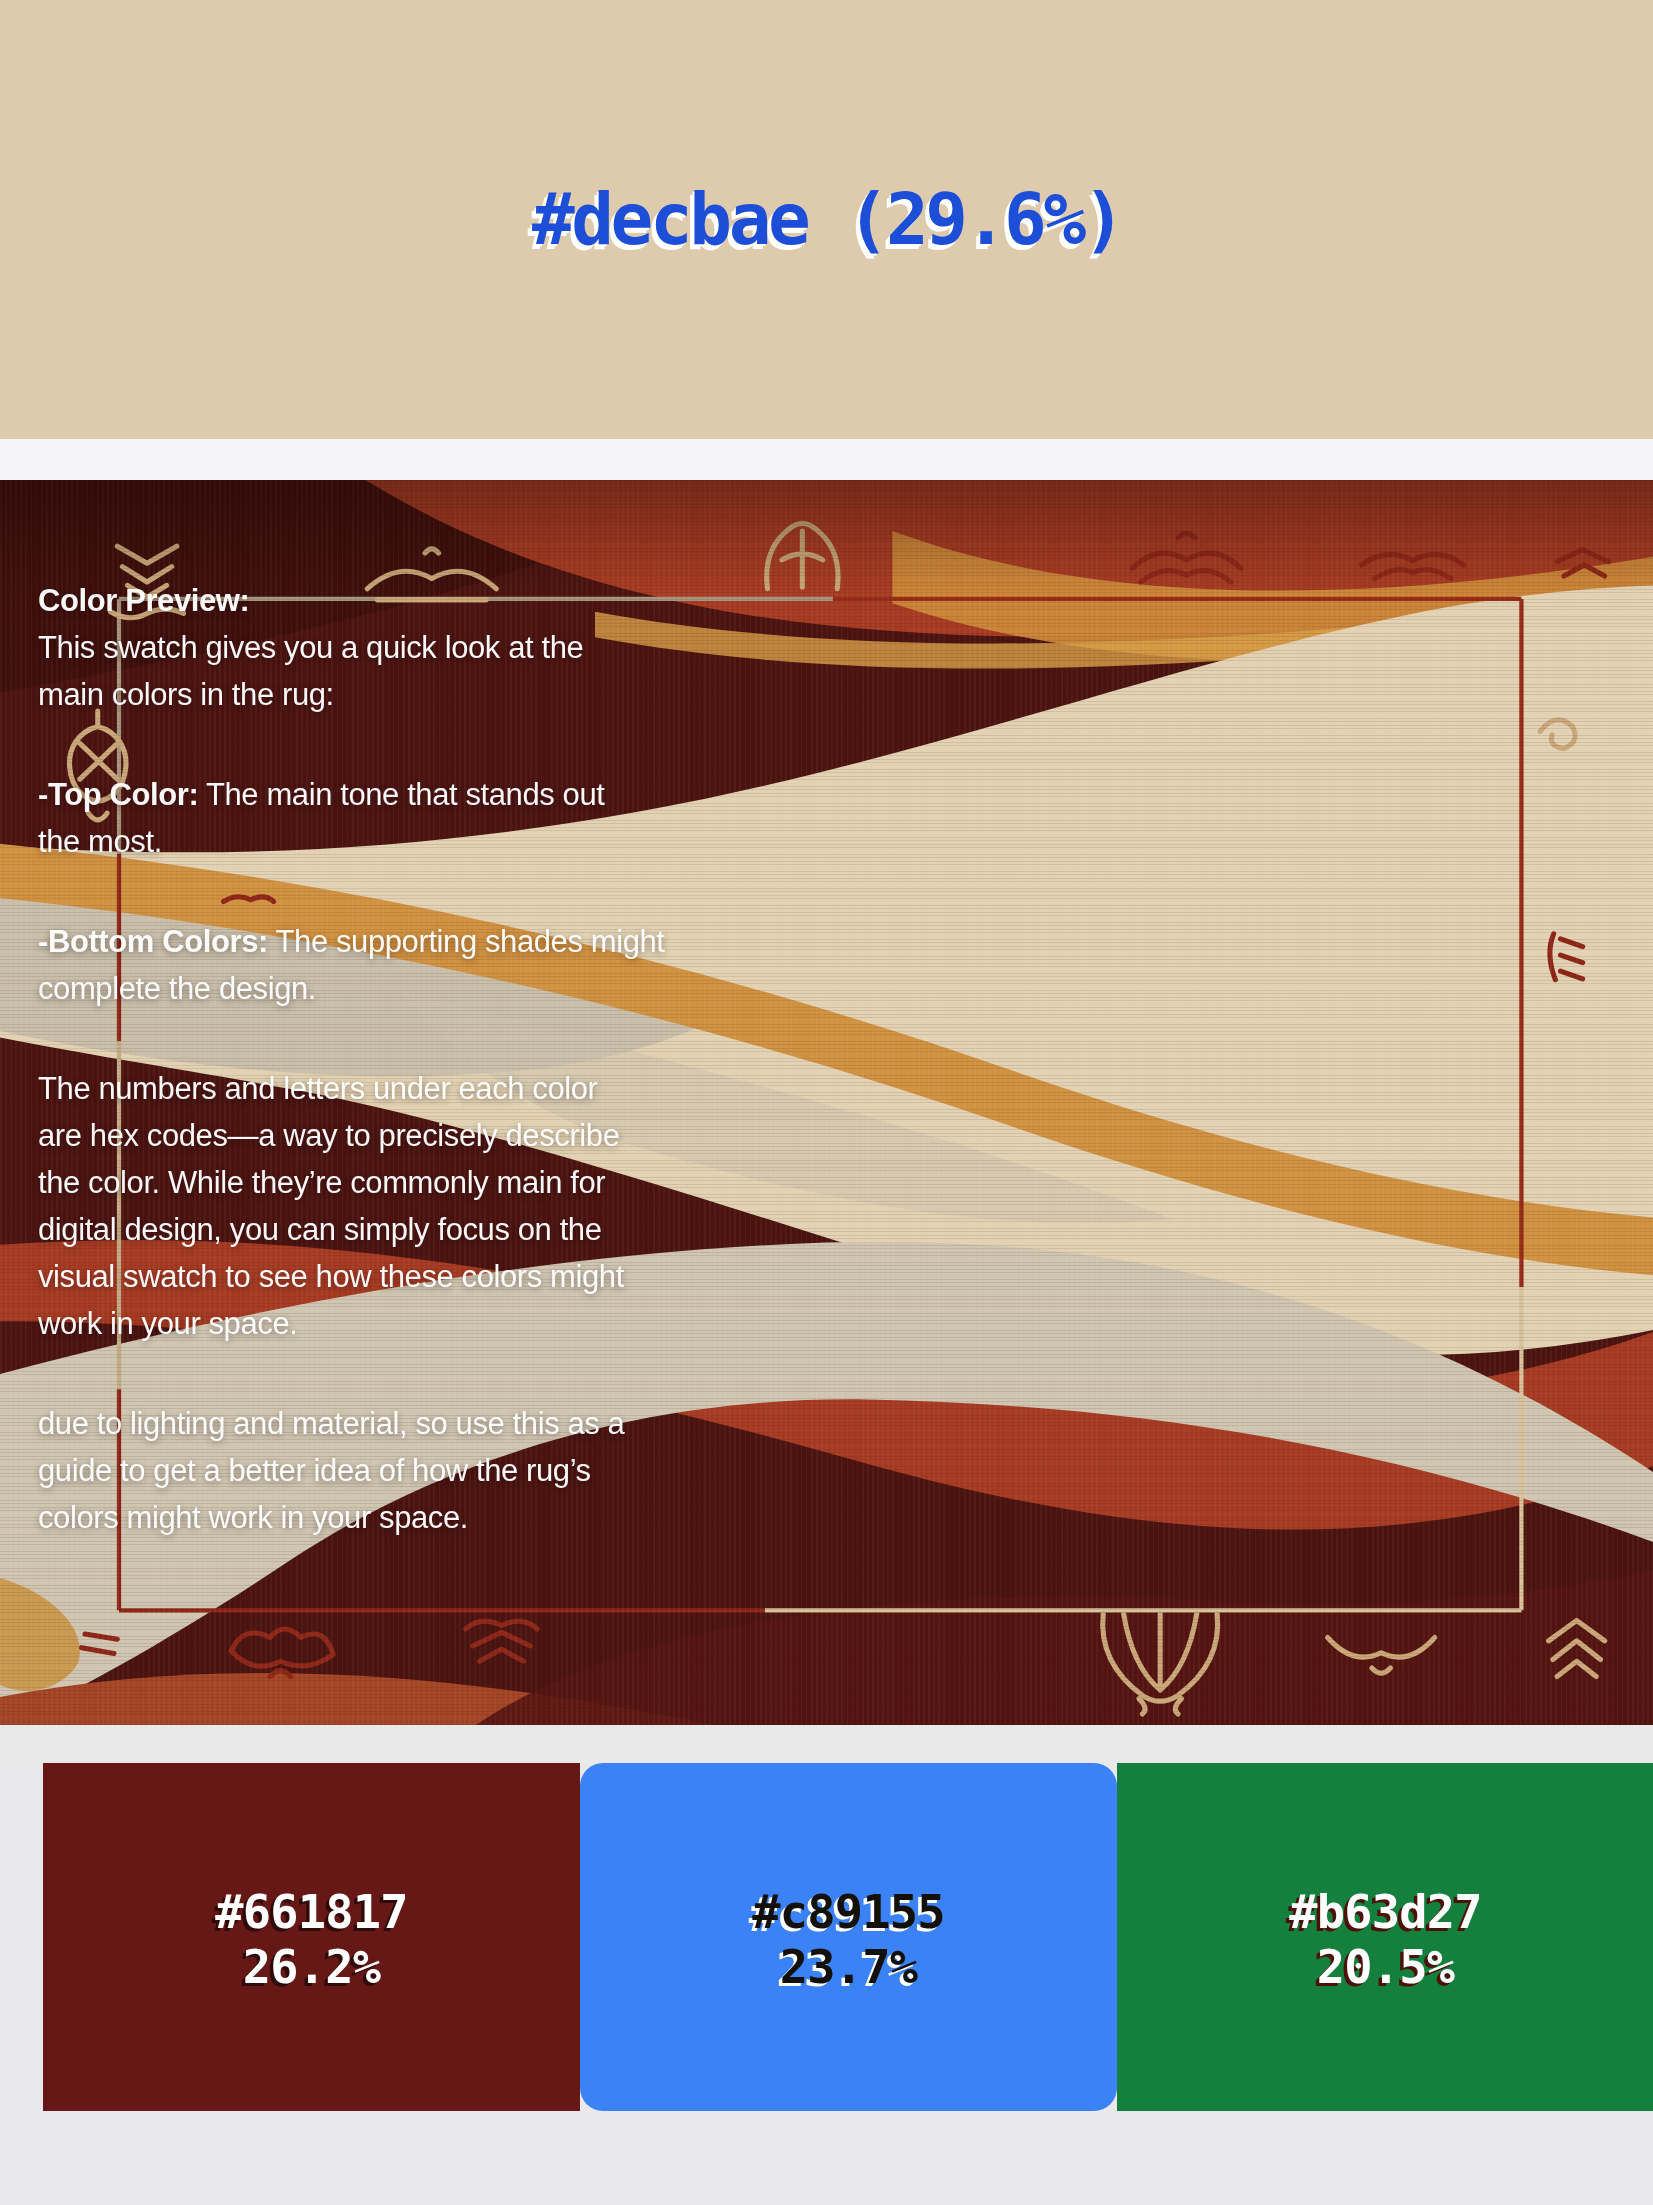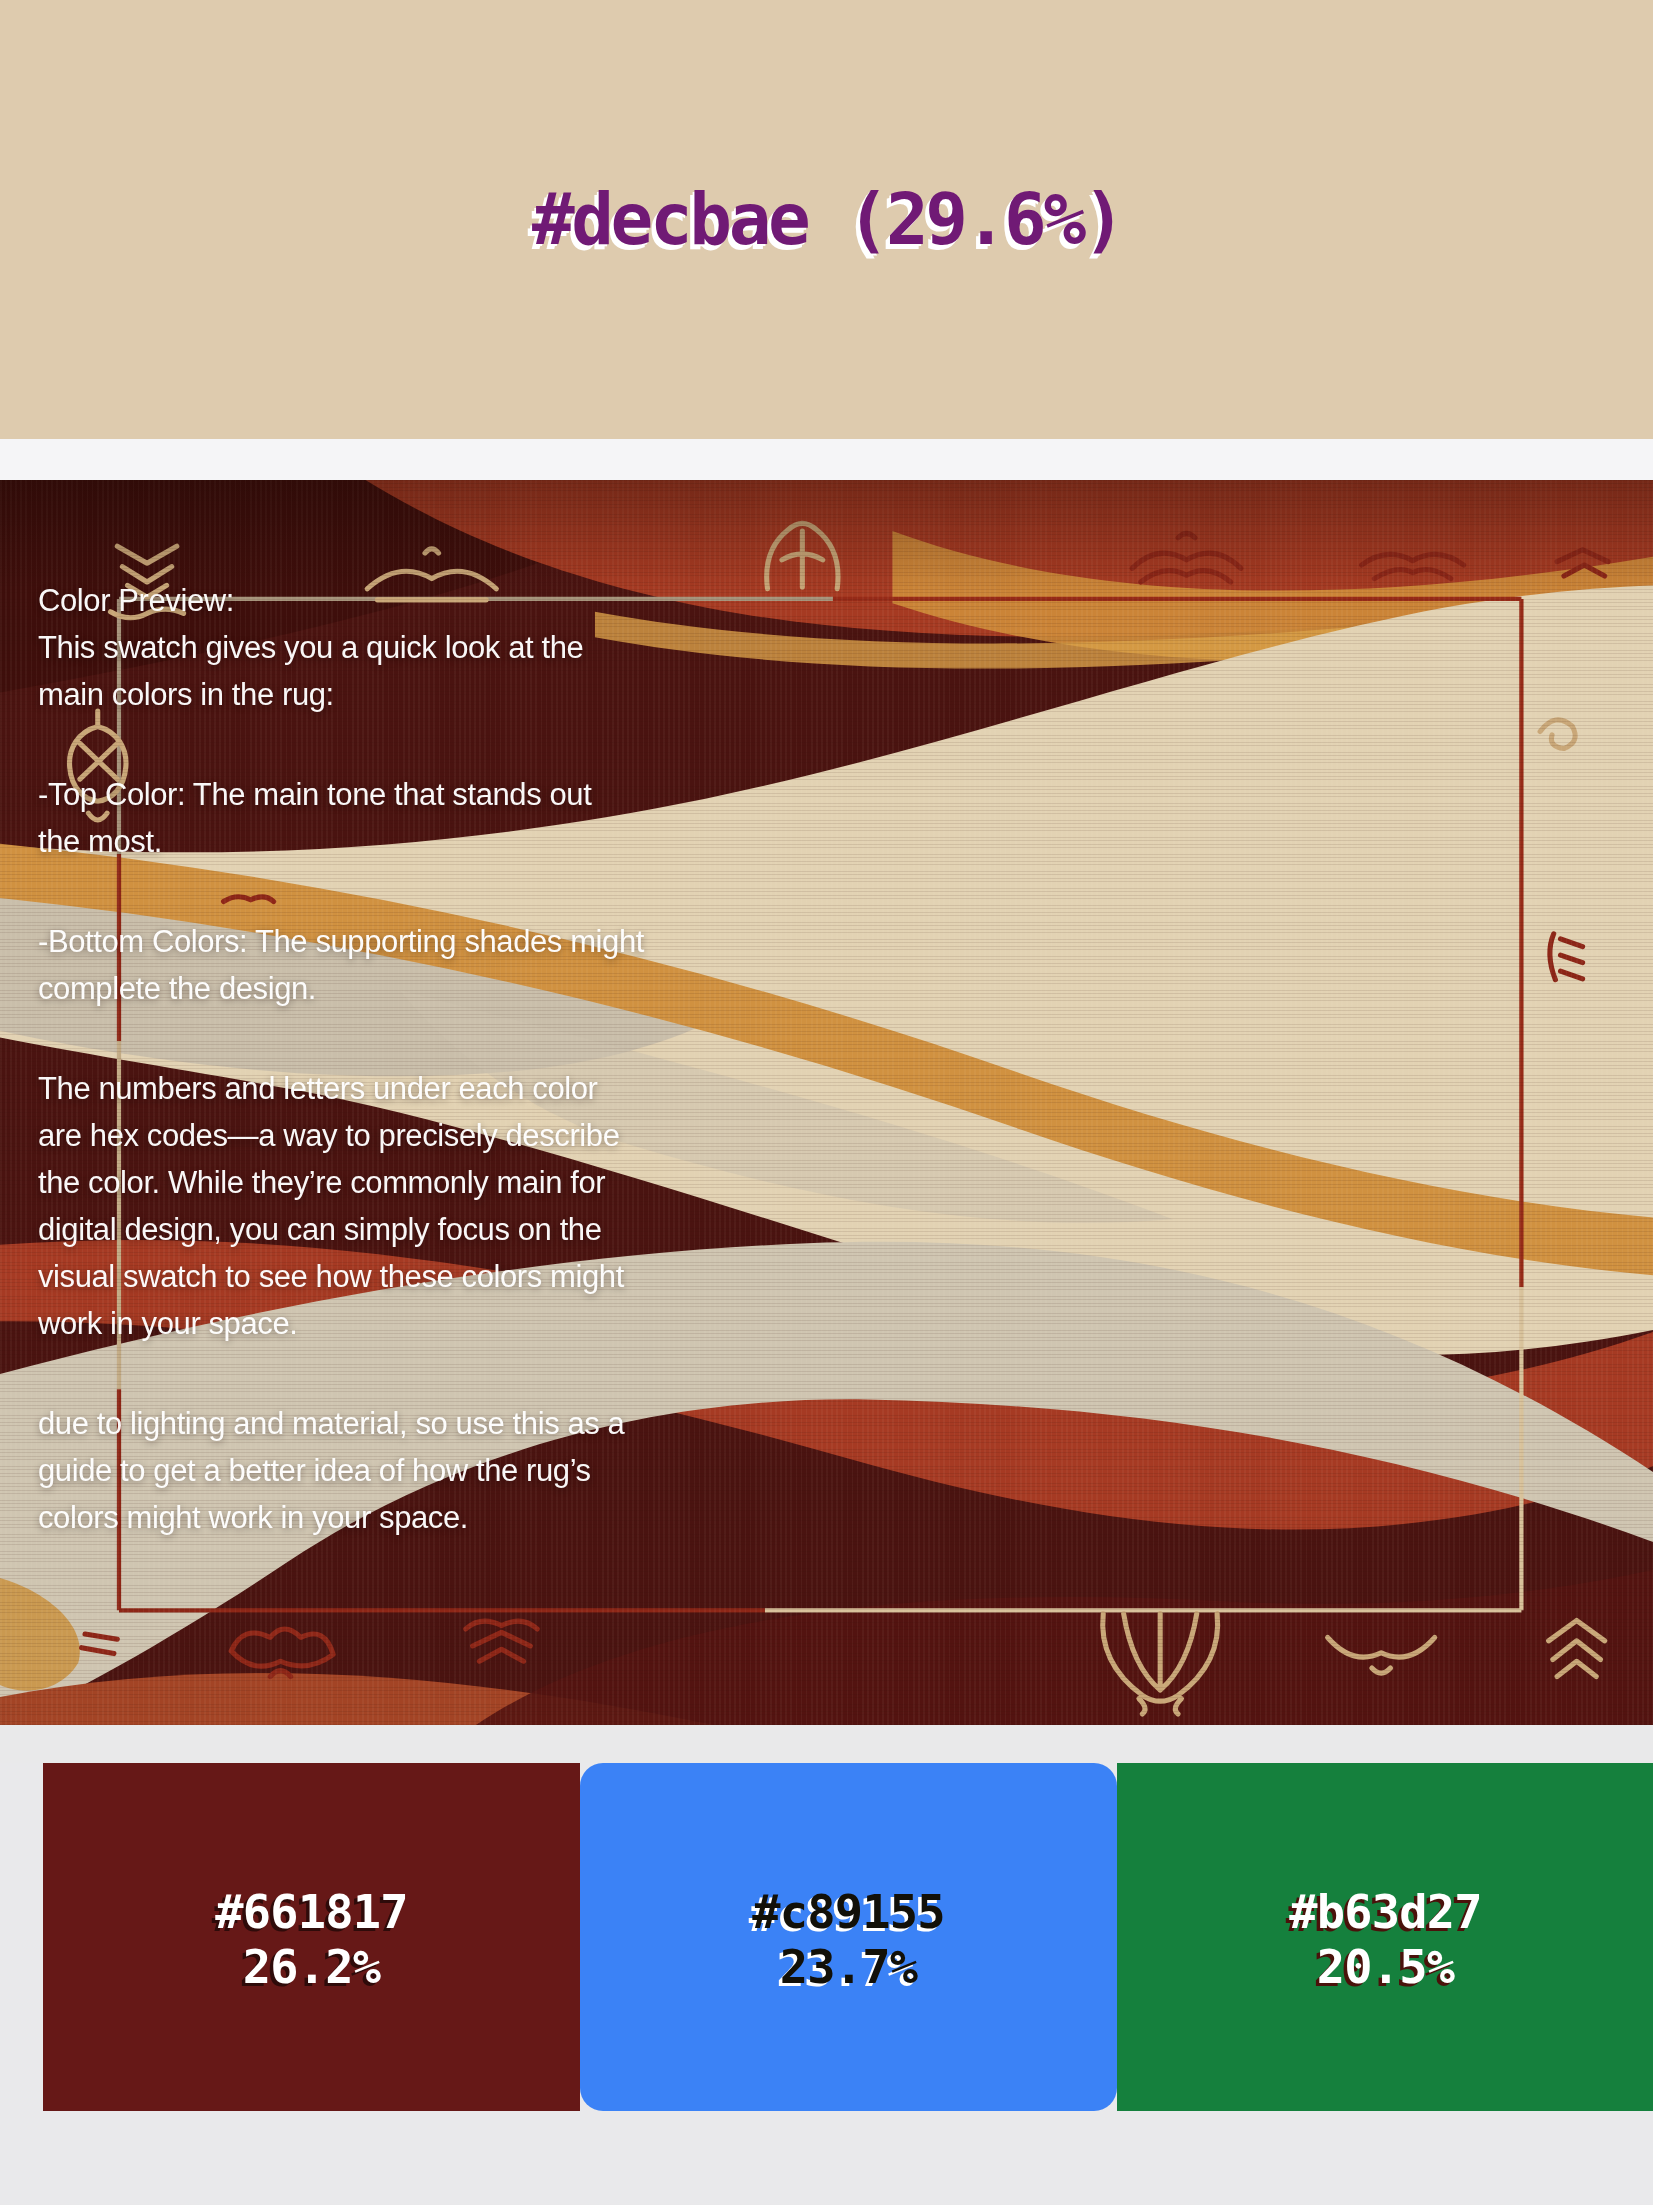--- a/index.html
+++ b/index.html
@@ -23,35 +23,35 @@
   .vignette{position:absolute;inset:0;pointer-events:none;
     background:
       linear-gradient(180deg, rgba(24,6,3,0.35) 0%, rgba(24,6,3,0) 9%),
       radial-gradient(130% 90% at 50% 45%, rgba(0,0,0,0) 70%, rgba(26,7,4,0.22) 100%);}
 
   .overlay{position:absolute;left:38px;top:97px;color:rgba(255,255,255,0.97);
     font-size:31px;line-height:47px;letter-spacing:-0.4px;
     text-shadow:0 1.7px 7.6px rgba(20,6,3,0.40);}
   .overlay .para{margin:0 0 53px 0;}
   .overlay .tline{white-space:nowrap;}
-  .overlay strong{font-weight:normal;}
+  .overlay strong{font-weight:bold;}
 
   
   .swatch-row{height:348px;flex:none;display:flex;padding-left:43px;}
   .swatch{flex:1 1 0;padding-top:121px;box-sizing:border-box;text-align:center;
     font-family:"DejaVu Sans Mono",monospace;font-weight:bold;font-size:47px;line-height:55px;letter-spacing:-0.8px;}
   .swatch div{white-space:nowrap;}
 </style>
 </head>
 <body style="background: rgb(233, 233, 235);">
 
 <div id="page">
 
   <div class="header" style="background: rgb(222, 203, 174);">
-    <div class="title" style="color: #701a75; text-shadow: rgb(255, 255, 255) -4.2px 5.1px 0px, rgb(255, 255, 255) -1.7px 1.7px 0px;">#decbae (29.6%)</div>
+    <div class="title" style="color: #1d4ed8; text-shadow: rgb(255, 255, 255) -4.2px 5.1px 0px, rgb(255, 255, 255) -1.7px 1.7px 0px;">#decbae (29.6%)</div>
   </div>
 
   <div class="divider-top" style="background: rgb(245, 245, 247);"></div>
 
   <div class="rug">
     <svg width="1654" height="1245" viewBox="0 0 1946 1465" preserveAspectRatio="none" xmlns="http://www.w3.org/2000/svg">
 
       <rect width="1946" height="1465" fill="#4a1310"></rect>
       <path d="M0,0 H860 C640,120 330,190 0,250 Z" fill="#3c0e0b" opacity="0.85"></path>
 

